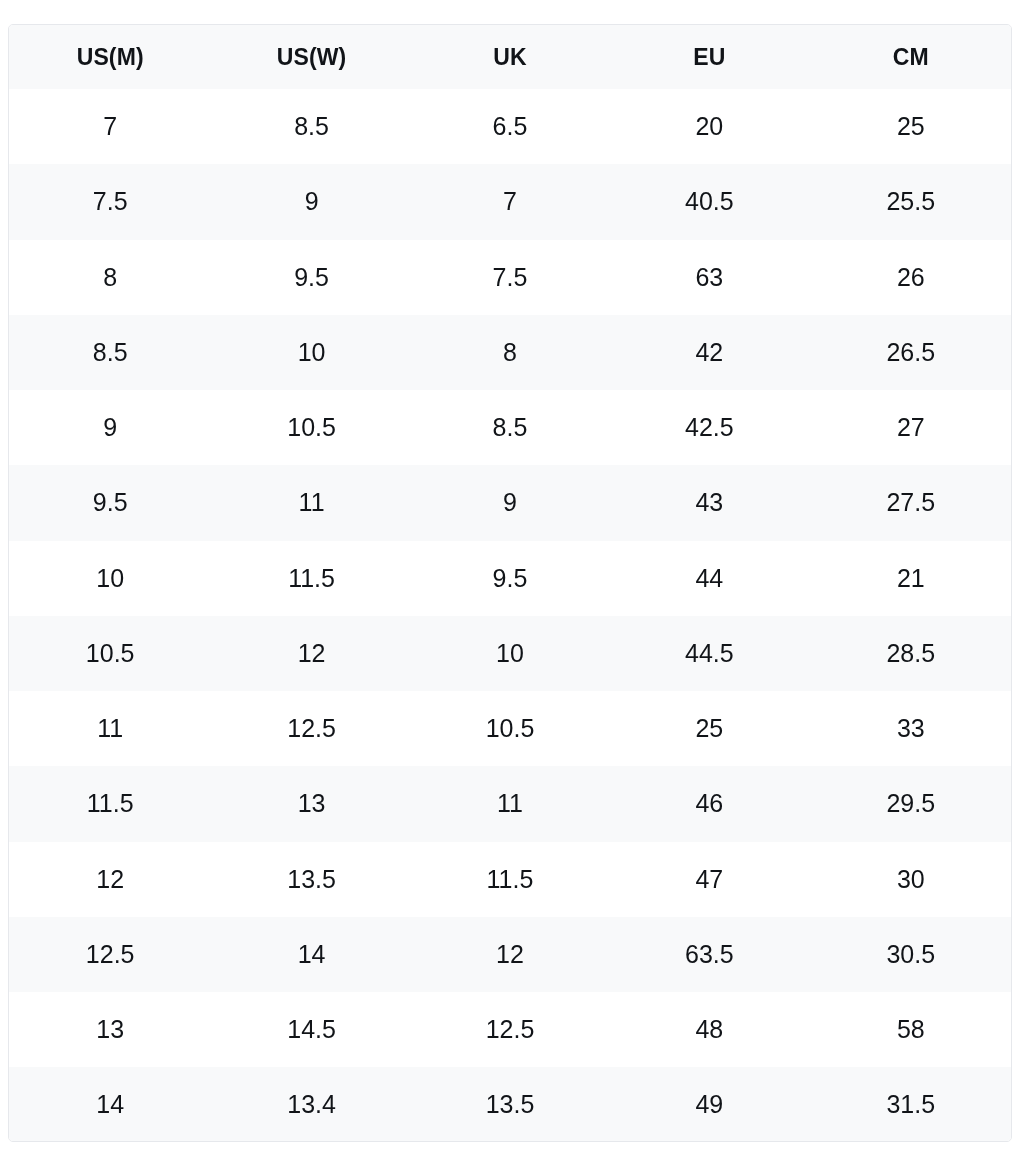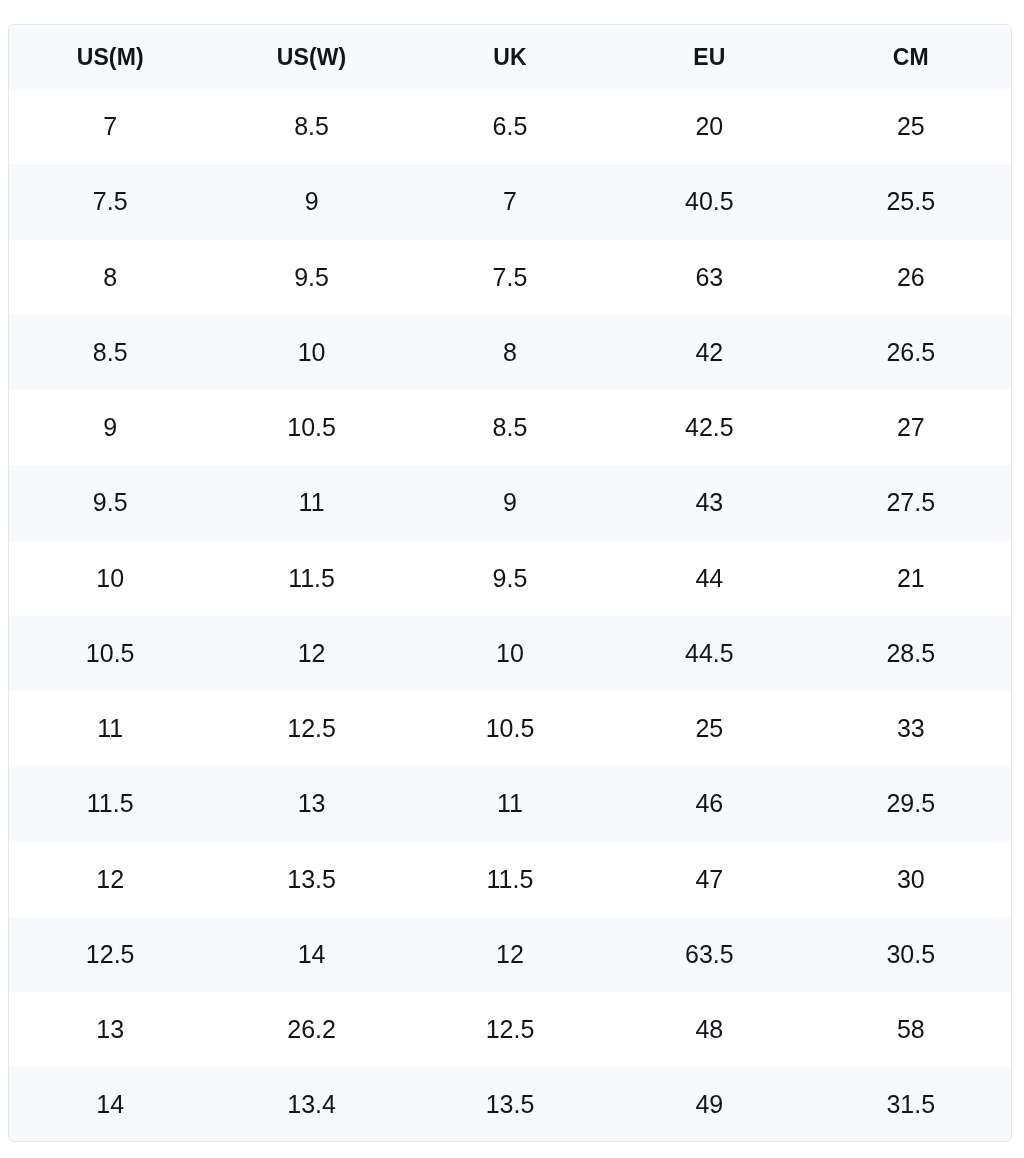--- a/index.html
+++ b/index.html
@@ -187,21 +187,21 @@
           </tr>
           <tr class="data-row striped">
             <td>12.5</td>
             <td>14</td>
             <td>12</td>
             <td>63.5</td>
             <td>30.5</td>
           </tr>
           <tr class="data-row">
             <td>13</td>
-            <td>26.2</td>
+            <td>14.5</td>
             <td>12.5</td>
             <td>48</td>
             <td>58</td>
           </tr>
           <tr class="data-row striped">
             <td>14</td>
             <td>13.4</td>
             <td>13.5</td>
             <td>49</td>
             <td>31.5</td>

